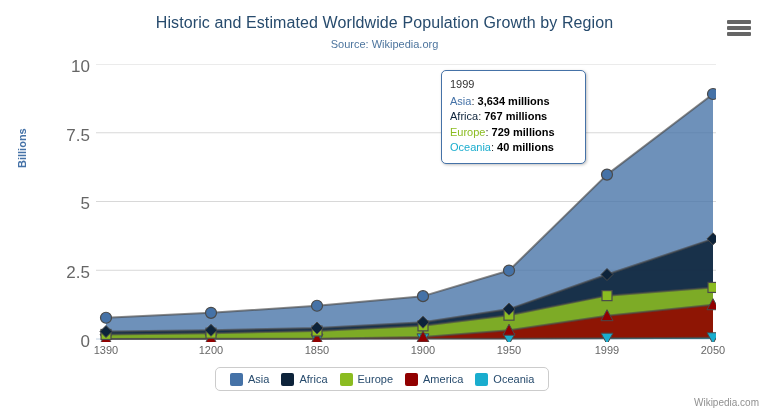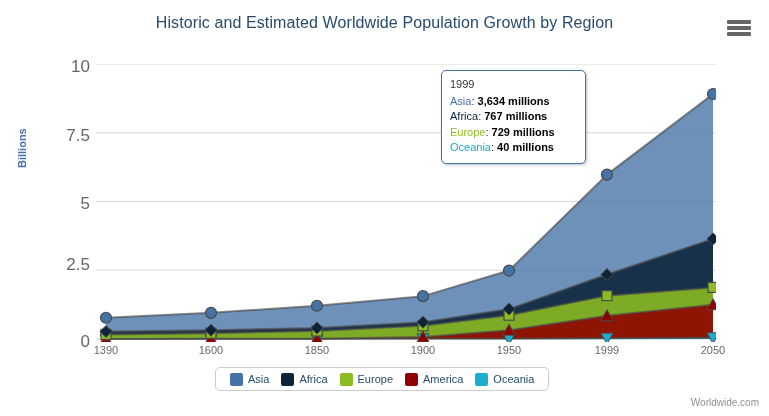--- a/index.html
+++ b/index.html
@@ -172,39 +172,40 @@
     color: #909090;
     cursor: pointer;
   }
 </style>
 </head>
 <body>
 
 <div id="chart-root">
 
   <div class="chart-title">Historic and Estimated Worldwide Population Growth by Region</div>
+  <div class="chart-subtitle">Source: Wikipedia.org</div>
 
   <div class="export-menu">
     <span></span>
     <span></span>
     <span></span>
   </div>
 
   <div class="y-axis-title">Billions</div>
 
   <div class="y-ticks-wrap">
     <div class="y-tick" style="top:58px">10</div>
     <div class="y-tick" style="top:127px">7.5</div>
     <div class="y-tick" style="top:195px">5</div>
-    <div class="y-tick" style="top:256px">2.5</div>
+    <div class="y-tick" style="top:264px">2.5</div>
     <div class="y-tick" style="top:333px">0</div>
   </div>
 
   <div class="x-tick" style="left:106px">1390</div>
-  <div class="x-tick" style="left:211px">1600</div>
+  <div class="x-tick" style="left:211px">1200</div>
   <div class="x-tick" style="left:317px">1850</div>
   <div class="x-tick" style="left:423px">1900</div>
   <div class="x-tick" style="left:509px">1950</div>
   <div class="x-tick" style="left:607px">1999</div>
   <div class="x-tick" style="left:713px">2050</div>
 
   <div class="plot-area">
     <svg class="plot-svg" id="plot-svg" width="620" height="278" viewBox="0 0 620 278">
         <line x1="0" x2="620" y1="275" y2="275" stroke="#C0D0E0" stroke-width="1"></line>
         <line x1="0" x2="620" y1="206.25" y2="206.25" stroke="#D8D8D8" stroke-width="1"></line>
@@ -288,14 +289,14 @@
           <span class="legend-swatch" style="background: rgb(145, 0, 0);"></span>
           <span class="legend-label">America</span>
         </div>
         <div class="legend-item">
           <span class="legend-swatch" style="background: rgb(26, 173, 206);"></span>
           <span class="legend-label">Oceania</span>
         </div>
       </div>
   </div>
 
-  <div class="credits">Worldwide.com</div>
+  <div class="credits">Wikipedia.com</div>
 </div>
 
 </body></html>

